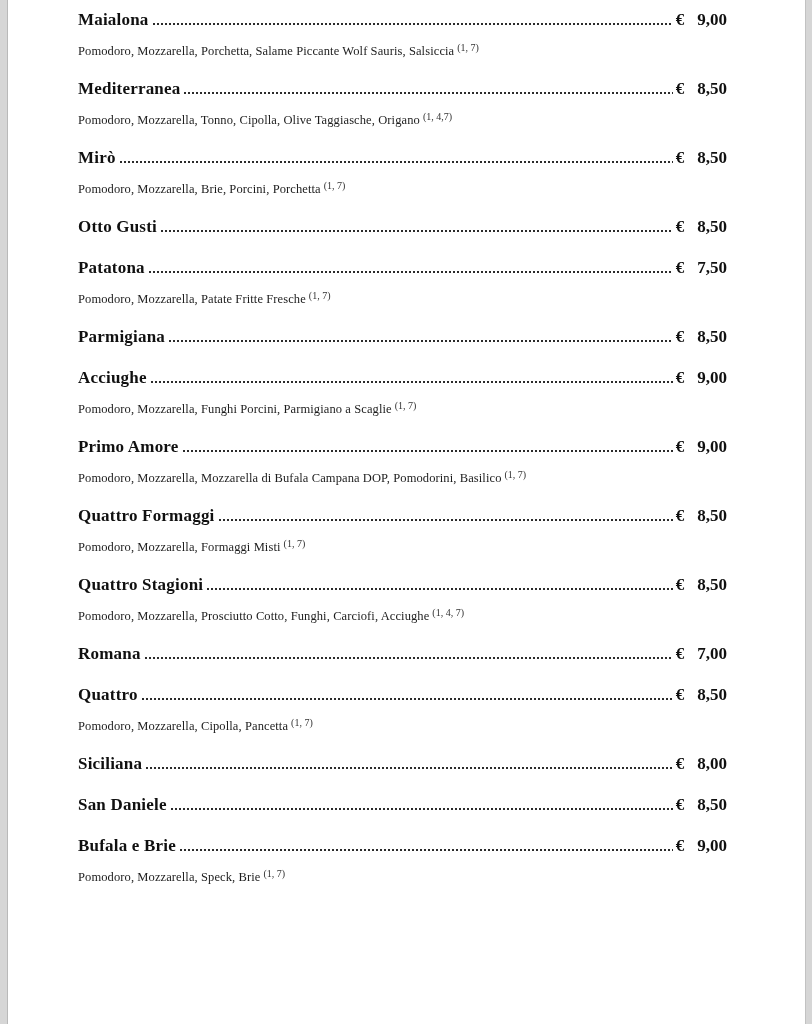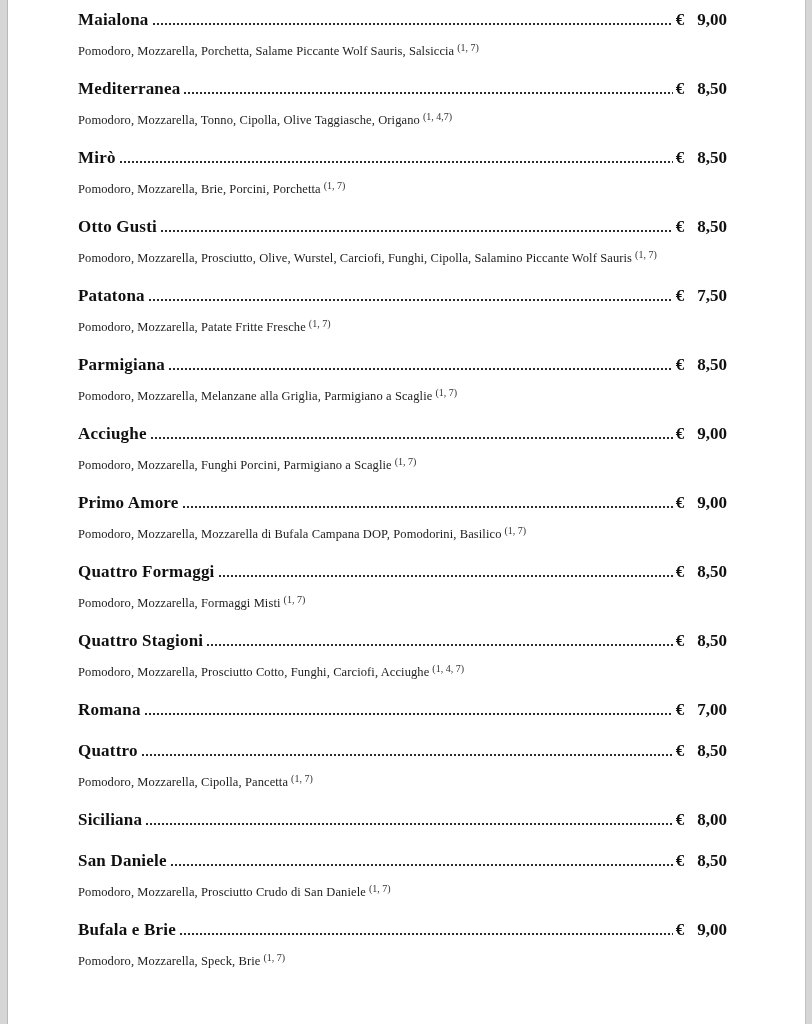--- a/index.html
+++ b/index.html
@@ -135,23 +135,20 @@
 
   <div class="item">
     <div class="item-row">
       <span class="item-name">Otto Gusti</span>
       <span class="leader"></span>
       <span class="price">
         <span>€</span>
         <span>8,50</span>
       </span>
     </div>
-    <div class="desc">
-      <span>Pomodoro, Mozzarella, Prosciutto, Olive, Wurstel, Carciofi, Funghi, Cipolla, Salamino Piccante Wolf Sauris</span><span class="sup">(1, 7)</span>
-    </div>
   </div>
 
   <div class="item">
     <div class="item-row">
       <span class="item-name">Patatona</span>
       <span class="leader"></span>
       <span class="price">
         <span>€</span>
         <span>7,50</span>
       </span>
@@ -163,23 +160,20 @@
 
   <div class="item">
     <div class="item-row">
       <span class="item-name">Parmigiana</span>
       <span class="leader"></span>
       <span class="price">
         <span>€</span>
         <span>8,50</span>
       </span>
     </div>
-    <div class="desc">
-      <span>Pomodoro, Mozzarella, Melanzane alla Griglia, Parmigiano a Scaglie</span><span class="sup">(1, 7)</span>
-    </div>
   </div>
 
   <div class="item">
     <div class="item-row">
       <span class="item-name">Acciughe</span>
       <span class="leader"></span>
       <span class="price">
         <span>€</span>
         <span>9,00</span>
       </span>
@@ -269,23 +263,20 @@
 
   <div class="item">
     <div class="item-row">
       <span class="item-name">San Daniele</span>
       <span class="leader"></span>
       <span class="price">
         <span>€</span>
         <span>8,50</span>
       </span>
     </div>
-    <div class="desc">
-      <span>Pomodoro, Mozzarella, Prosciutto Crudo di San Daniele</span><span class="sup">(1, 7)</span>
-    </div>
   </div>
 
   <div class="item">
     <div class="item-row">
       <span class="item-name">Bufala e Brie</span>
       <span class="leader"></span>
       <span class="price">
         <span>€</span>
         <span>9,00</span>
       </span>

